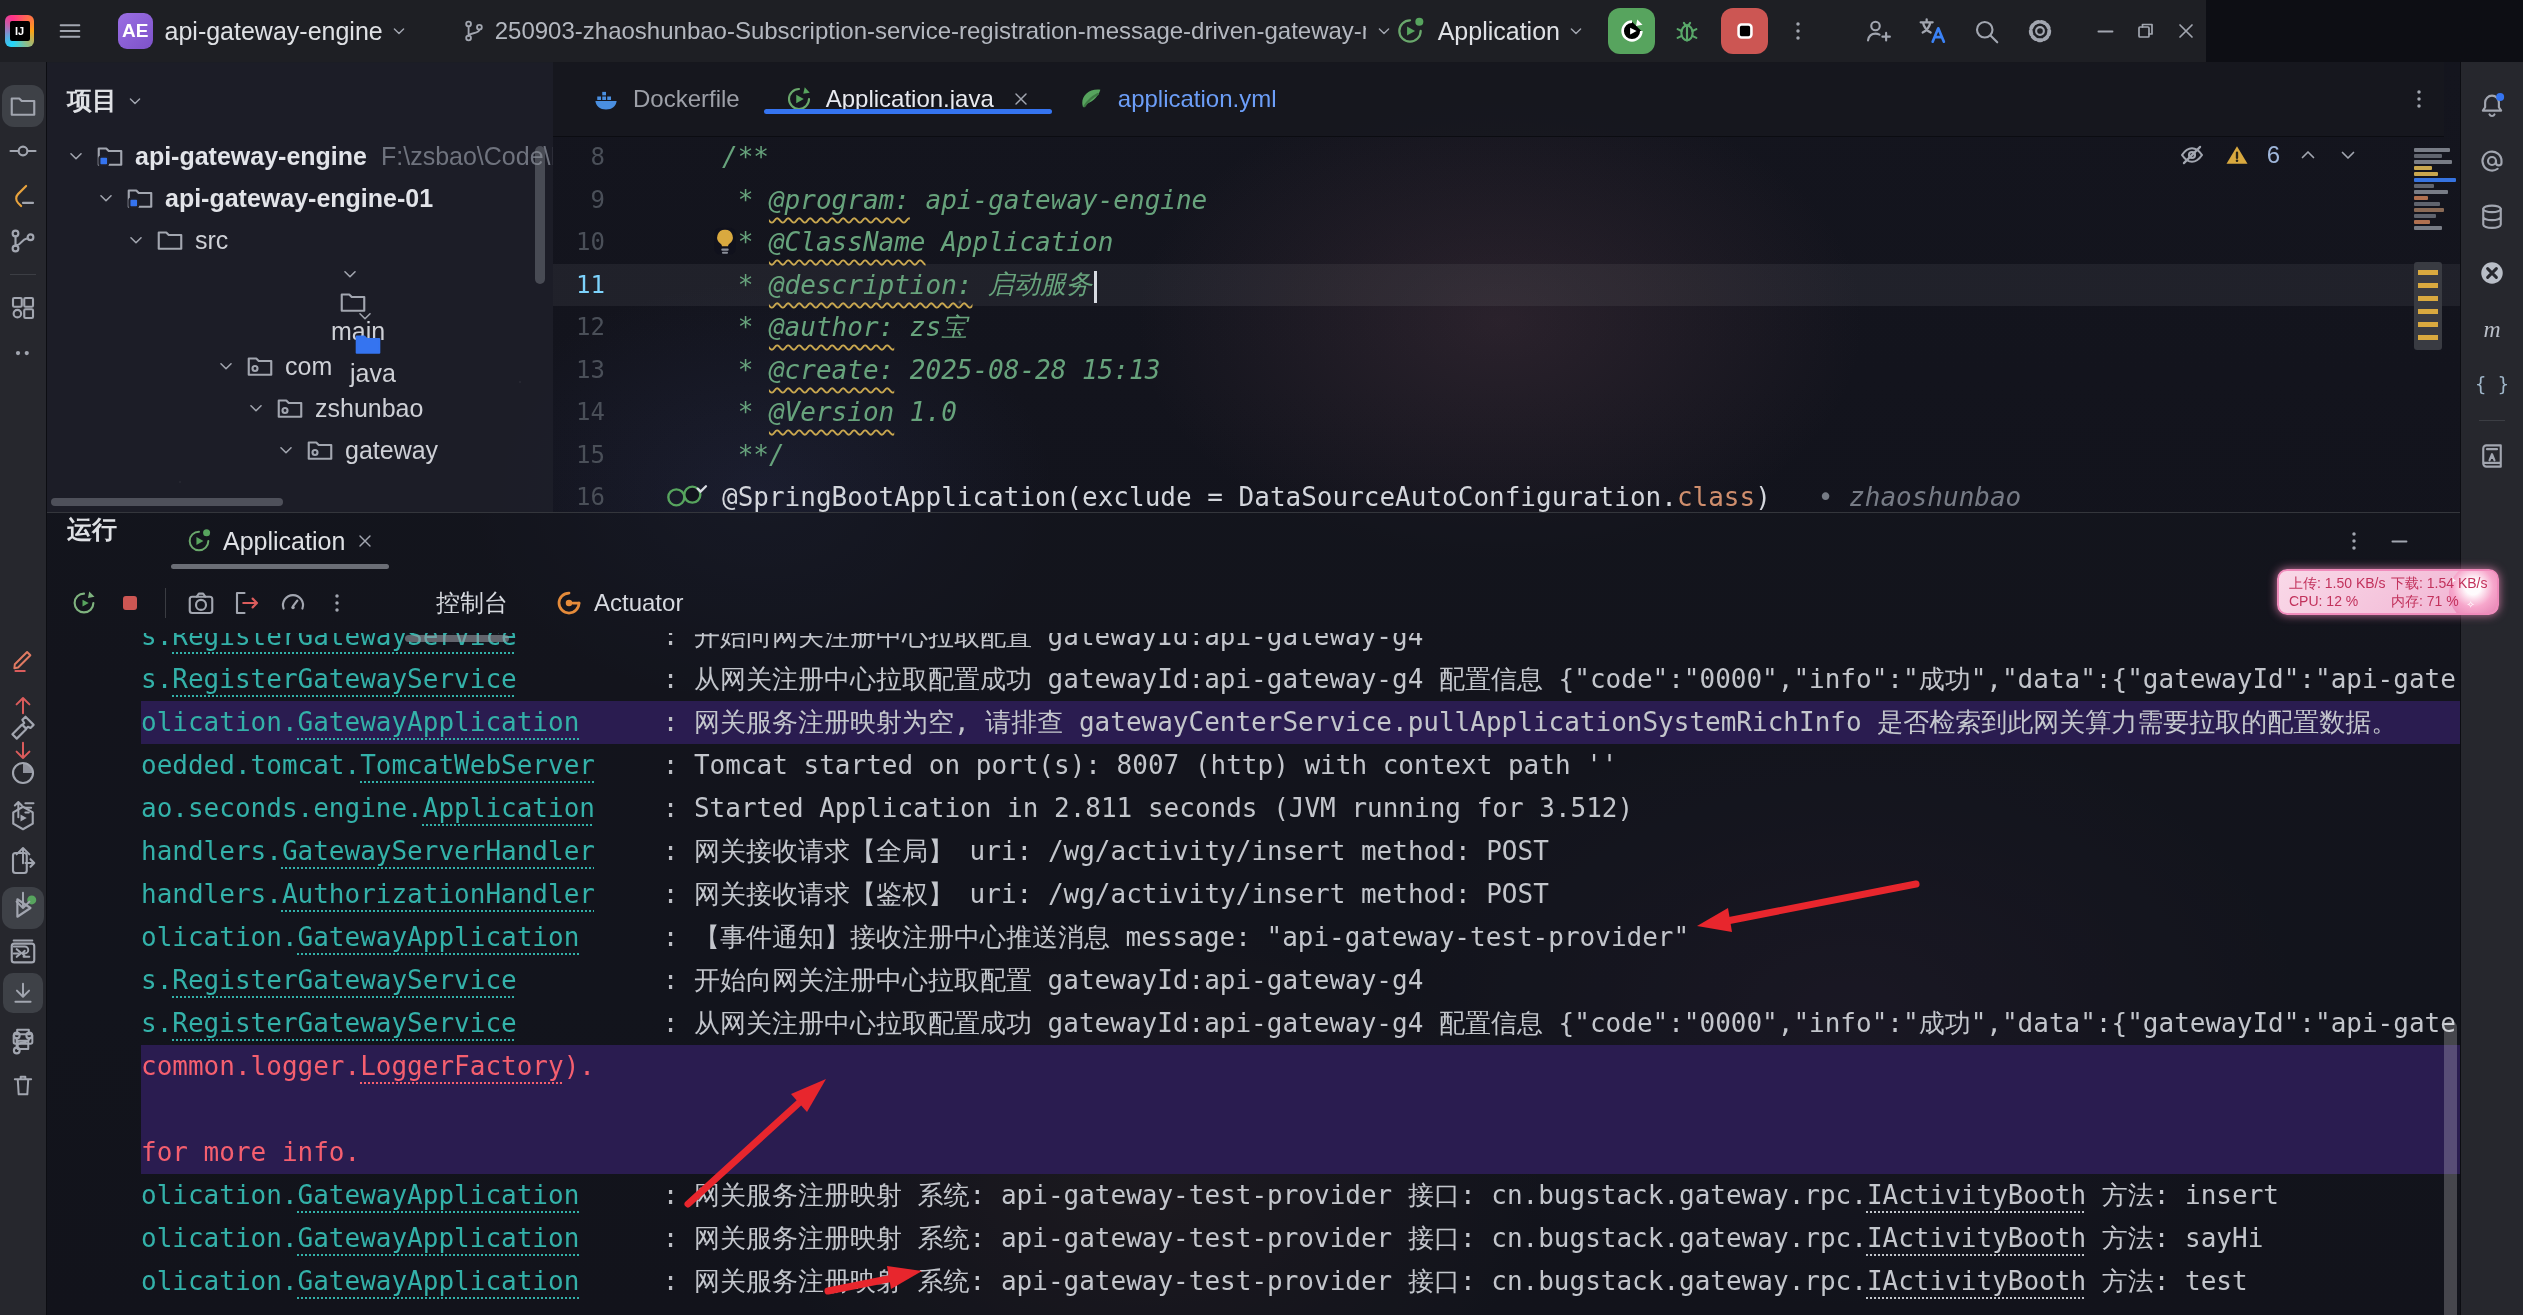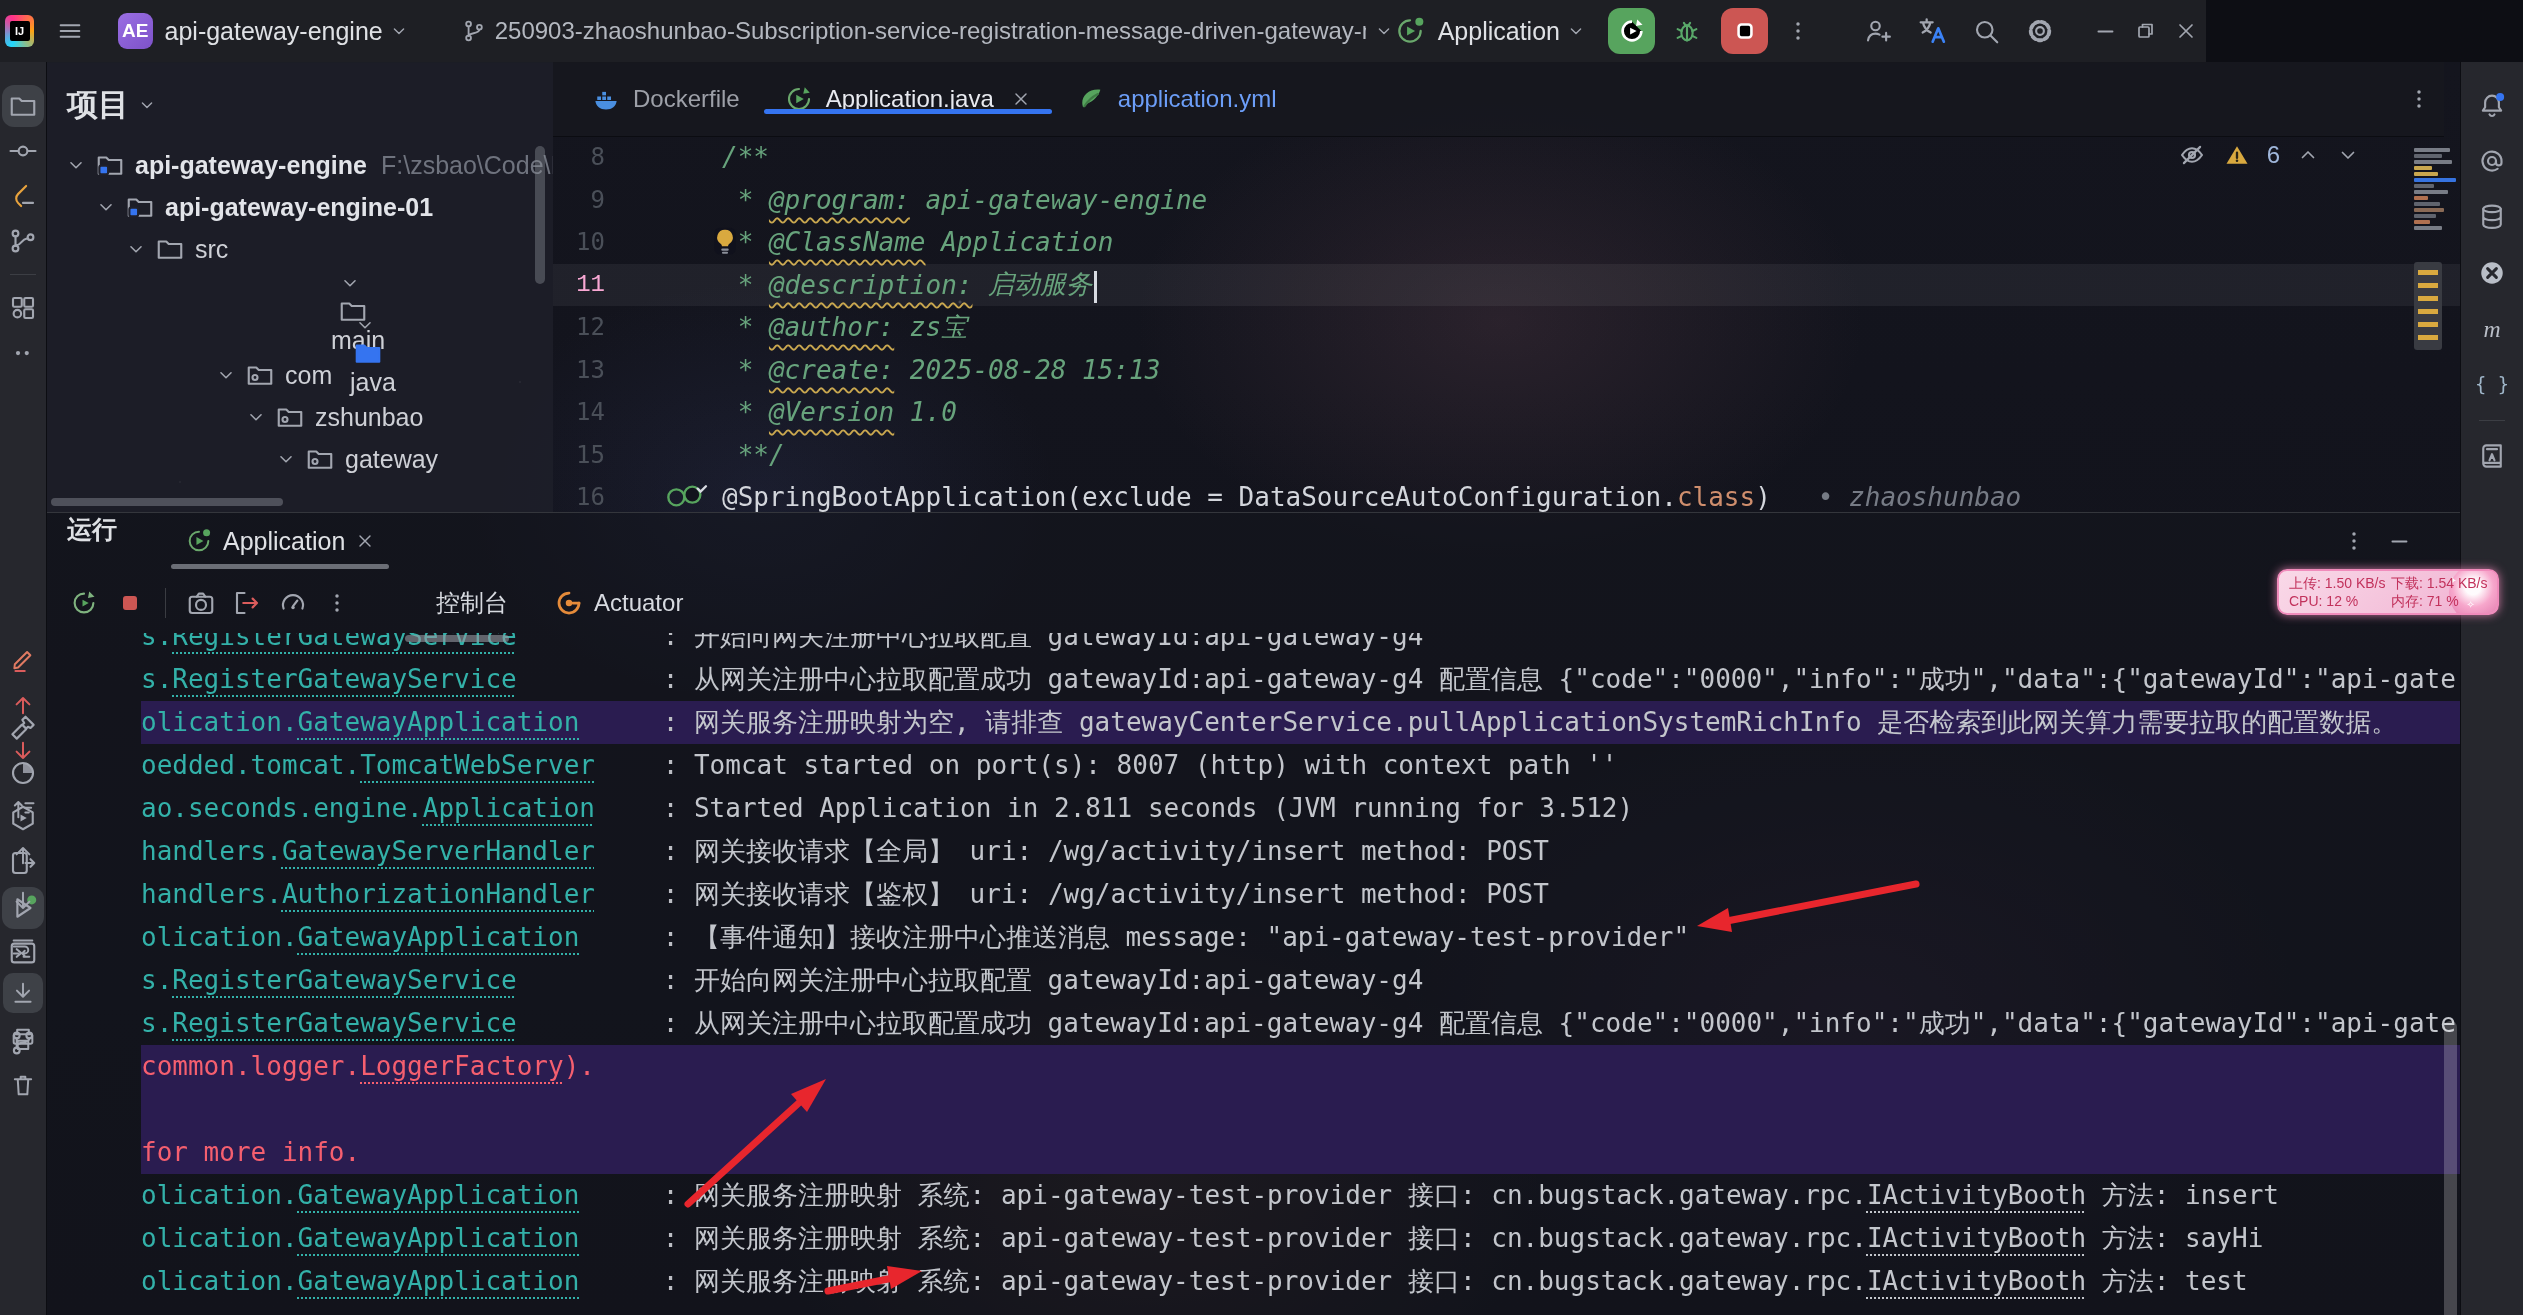--- a/index.html
+++ b/index.html
@@ -44,21 +44,21 @@
   .lstrip{position:absolute;left:0;top:62px;width:46px;bottom:0;background:#26272d;border-right:1px solid #0c0d12;}
   .rstrip{position:absolute;right:0;top:62px;width:62px;bottom:0;background:#26272d;border-left:1px solid #0c0d12;}
   .sbtn{width:42px;height:42px;margin:3px auto 3px 2px;border-radius:12px;display:flex;align-items:center;justify-content:center;position:relative;}
   .rstrip .sbtn{margin:14px auto;}
   .sbtn.act{background:#3e4147;}
   .sdiv{width:26px;height:1px;background:#3c3e44;margin:12px auto;}
 
   
   .ppanel{position:absolute;left:47px;top:62px;width:506px;height:450px;background:rgba(31,32,42,.78);overflow:hidden;}
   .phead{display:flex;align-items:center;gap:8px;padding:22px 0 4px 20px;}
-  .phead .t{font-size:31px;font-weight:bold;color:#dfe1e5;}
+  .phead .t{font-size:25px;font-weight:bold;color:#dfe1e5;}
   .trow{height:42px;display:flex;align-items:center;white-space:nowrap;font-size:25px;color:#ced0d6;}
   .trow .lbl{margin-left:10px;}
   .trow .lbl.b{font-weight:bold;color:#e2e4e9;}
   .trow .path{margin-left:14px;color:#6f737e;}
   .tchev{width:26px;height:26px;margin-right:6px;flex:none;}
   .ticon{width:30px;height:30px;flex:none;}
   .hthumb{position:absolute;left:4px;bottom:6px;width:232px;height:8px;border-radius:4px;background:rgba(140,144,152,.45);}
   .vthumb{position:absolute;right:8px;top:84px;width:10px;height:138px;border-radius:5px;background:rgba(140,144,152,.40);}
 
   
@@ -68,21 +68,21 @@
   .tab{display:flex;align-items:center;gap:12px;padding:0 22px;position:relative;font-size:24px;color:#9da0a8;}
   .tab .ti{width:30px;height:30px;}
   .tab.sel{color:#e8eaf0;}
   .tab.sel::after{content:"";position:absolute;left:2px;right:2px;bottom:0;height:5px;border-radius:3px;background:#3574F0;}
   .tab .x{margin-left:4px;width:22px;height:22px;}
   .tab.yml{color:#6C9EF8;}
   .code{position:absolute;left:0;top:74px;right:0;bottom:0;font-family:"DejaVu Sans Mono",monospace;font-size:26px;}
   .cl{height:42.5px;display:flex;align-items:center;white-space:pre;position:relative;}
   .cl.cur{background:rgba(255,255,255,.06);}
   .cl .ln{width:52px;text-align:right;color:#4a4f58;font-size:24px;flex:none;}
-  .cl.cur .ln{color:#f9a8d4;font-family:Liberation Mono, monospace;}
+  .cl.cur .ln{color:#7dd3fc;}
   .cl .gut{width:117px;flex:none;position:relative;height:100%;}
   .cm{color:#67A37C;font-style:italic;}
   .tag{text-decoration:underline wavy #C9A74F 2px;text-underline-offset:8px;}
   .ann{color:#d3d6dc;}
   .pl{color:#d3d6dc;}
   .kw{color:#CF8E6D;}
   .blame{color:#767b85;font-style:italic;}
   .caret{display:inline-block;width:3px;height:32px;background:#d8dbe2;margin-left:2px;transform:translateY(2px);}
   .gicon{position:absolute;z-index:2;}
   .insp{position:absolute;right:100px;top:78px;display:flex;align-items:center;gap:16px;}

